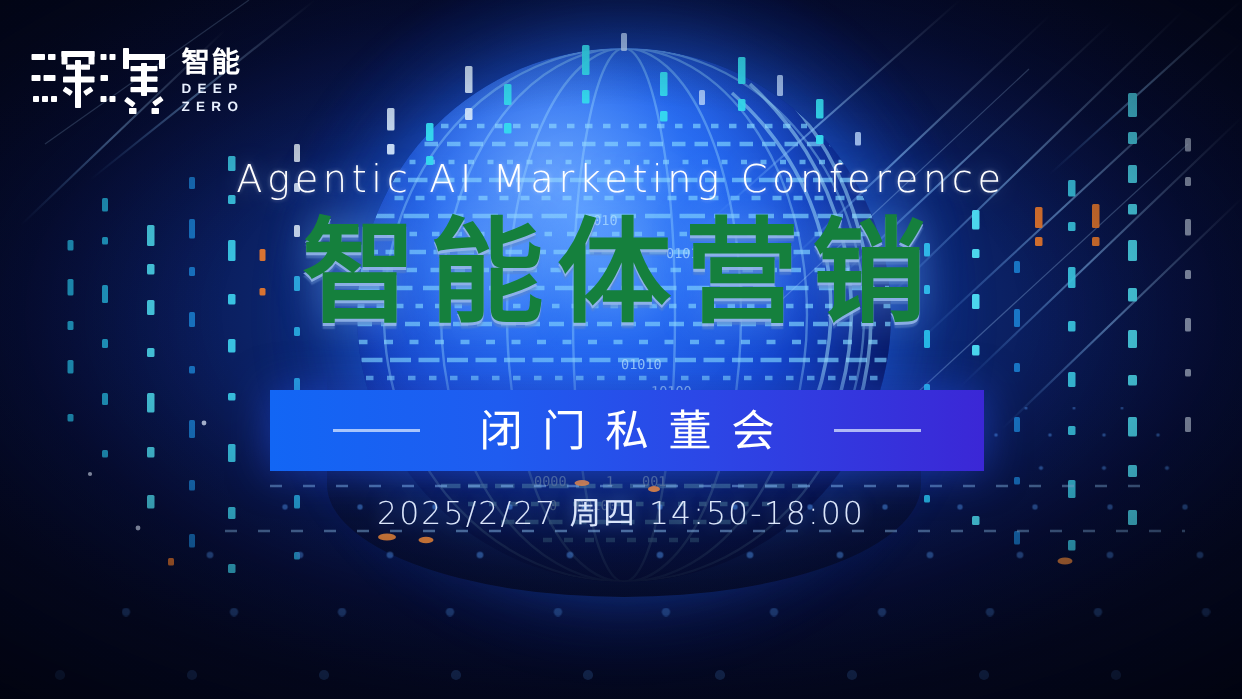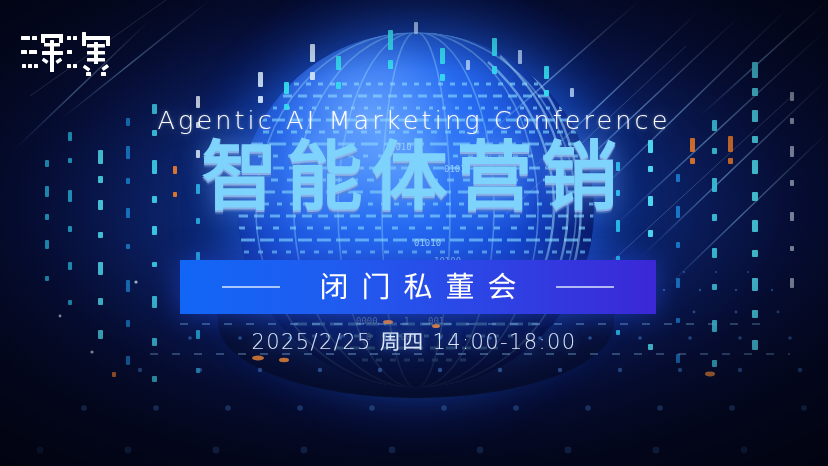--- a/index.html
+++ b/index.html
@@ -154,23 +154,23 @@
   }
 
   .title-cn {
     position: absolute;
     left: 0; right: 0;
     top: 142px;
     font-size: 76px;
     line-height: 1.08;
     letter-spacing: 9px;
     font-weight: 700;
-    color: #7dd3fc;
+    color: #15803d;
     white-space: nowrap;
-    font-family: Liberation Mono, monospace;
+    font-family: Liberation Sans, sans-serif;
     text-shadow:
       0 2px 0 rgba(150,185,235,0.85),
       0 4px 1px rgba(95,135,200,0.55),
       0 0 26px rgba(125,185,255,0.45);
   }
 
   .band {
     position: absolute;
     left: 180px;
     top: 260px;
@@ -648,31 +648,38 @@
         <rect x="67" y="16" width="18" height="3.5" rx="0.5"></rect>
         <rect x="67" y="23" width="18" height="3.5" rx="0.5"></rect>
         <rect x="67" y="30" width="18" height="3.5" rx="0.5"></rect>
         <rect x="74" y="14" width="4" height="22" rx="0.5"></rect>
         <rect x="63" y="38" width="7" height="3.5" rx="0.5" transform="rotate(36 66 40)"></rect>
         <rect x="82" y="38" width="7" height="3.5" rx="0.5" transform="rotate(-36 85 40)"></rect>
         <rect x="66" y="44" width="5" height="4" rx="0.5"></rect>
         <rect x="81" y="44" width="5" height="4" rx="0.5"></rect>
       </g>
     </svg>
+    <div class="logo-right">
+      <div class="logo-cn">智能</div>
+      <div class="logo-en">
+        <span>DEEP</span>
+        <span>ZERO</span>
+      </div>
+    </div>
   </div>
 
   <div class="content">
 
     <div class="eyebrow">Agentic AI Marketing Conference</div>
 
     <div class="title-cn">智能体营销</div>
 
     <div class="band">
       <span class="band-rule"></span>
       <span class="band-text">闭门私董会</span>
       <span class="band-rule"></span>
     </div>
 
-    <div class="datetime">2025/2/25  周四  14:00-18:00</div>
+    <div class="datetime">2025/2/27  周四  14:50-18:00</div>
 
   </div>
 
 </div>
 
 </body></html>

